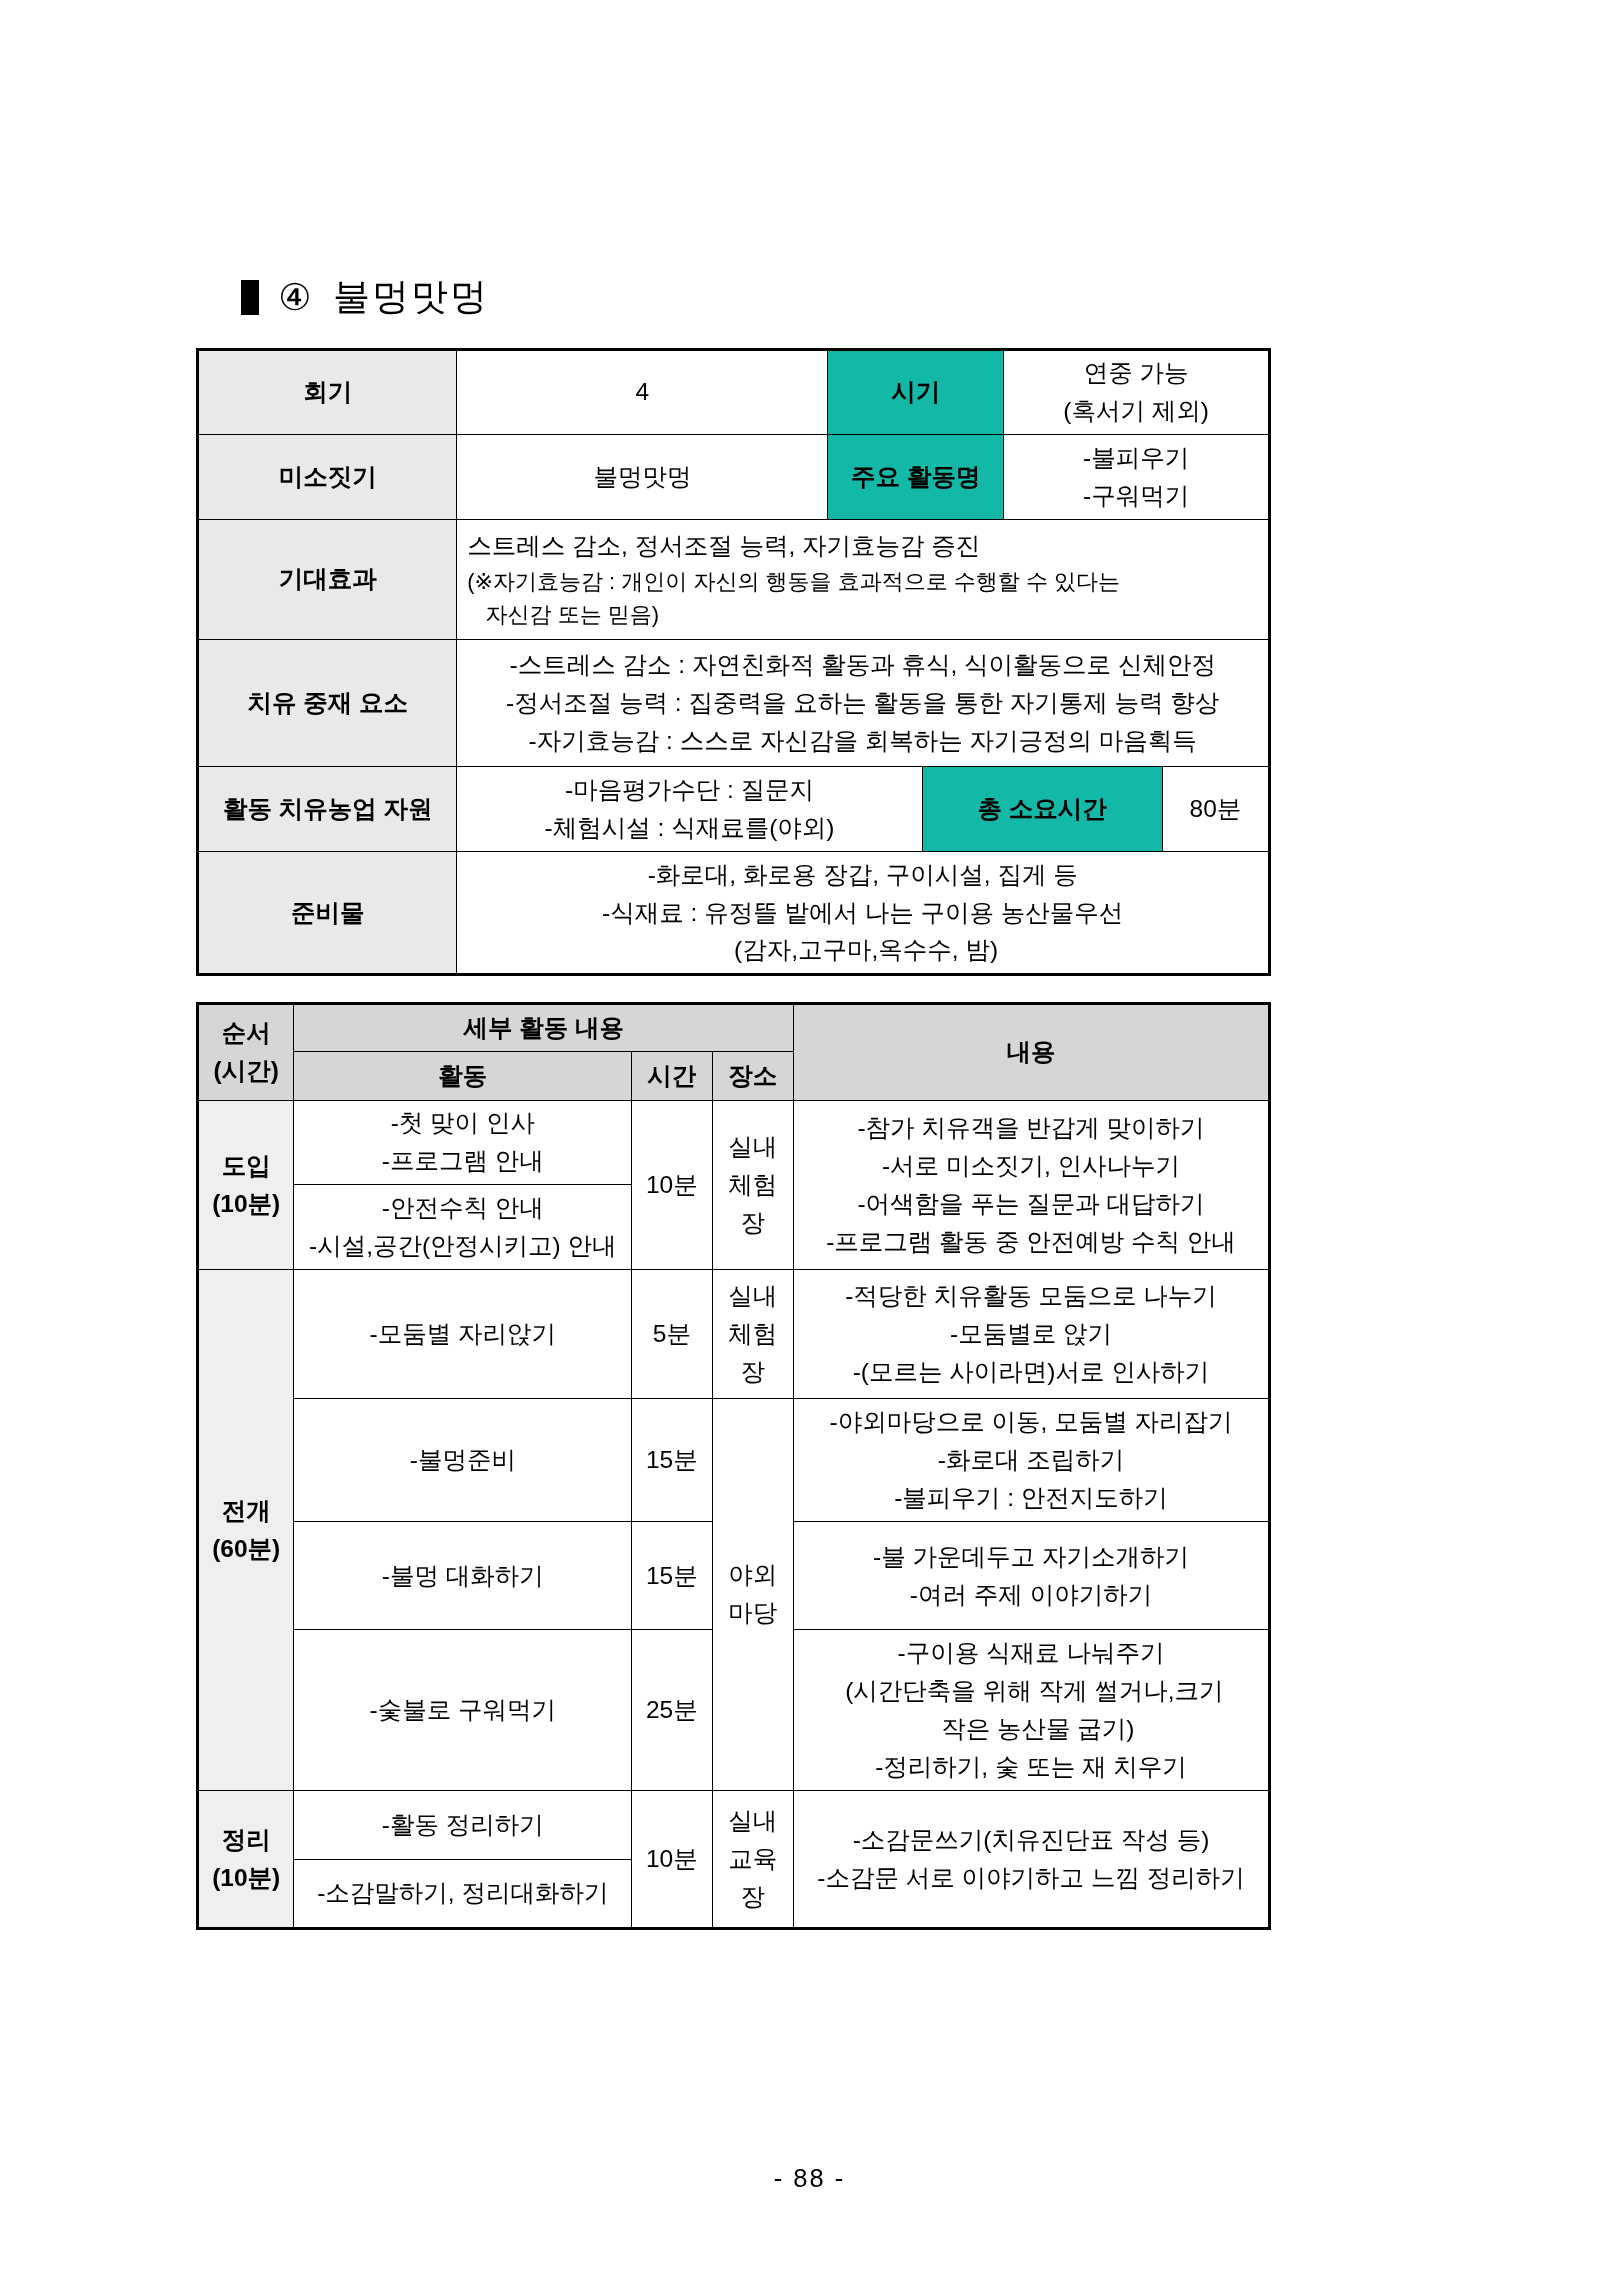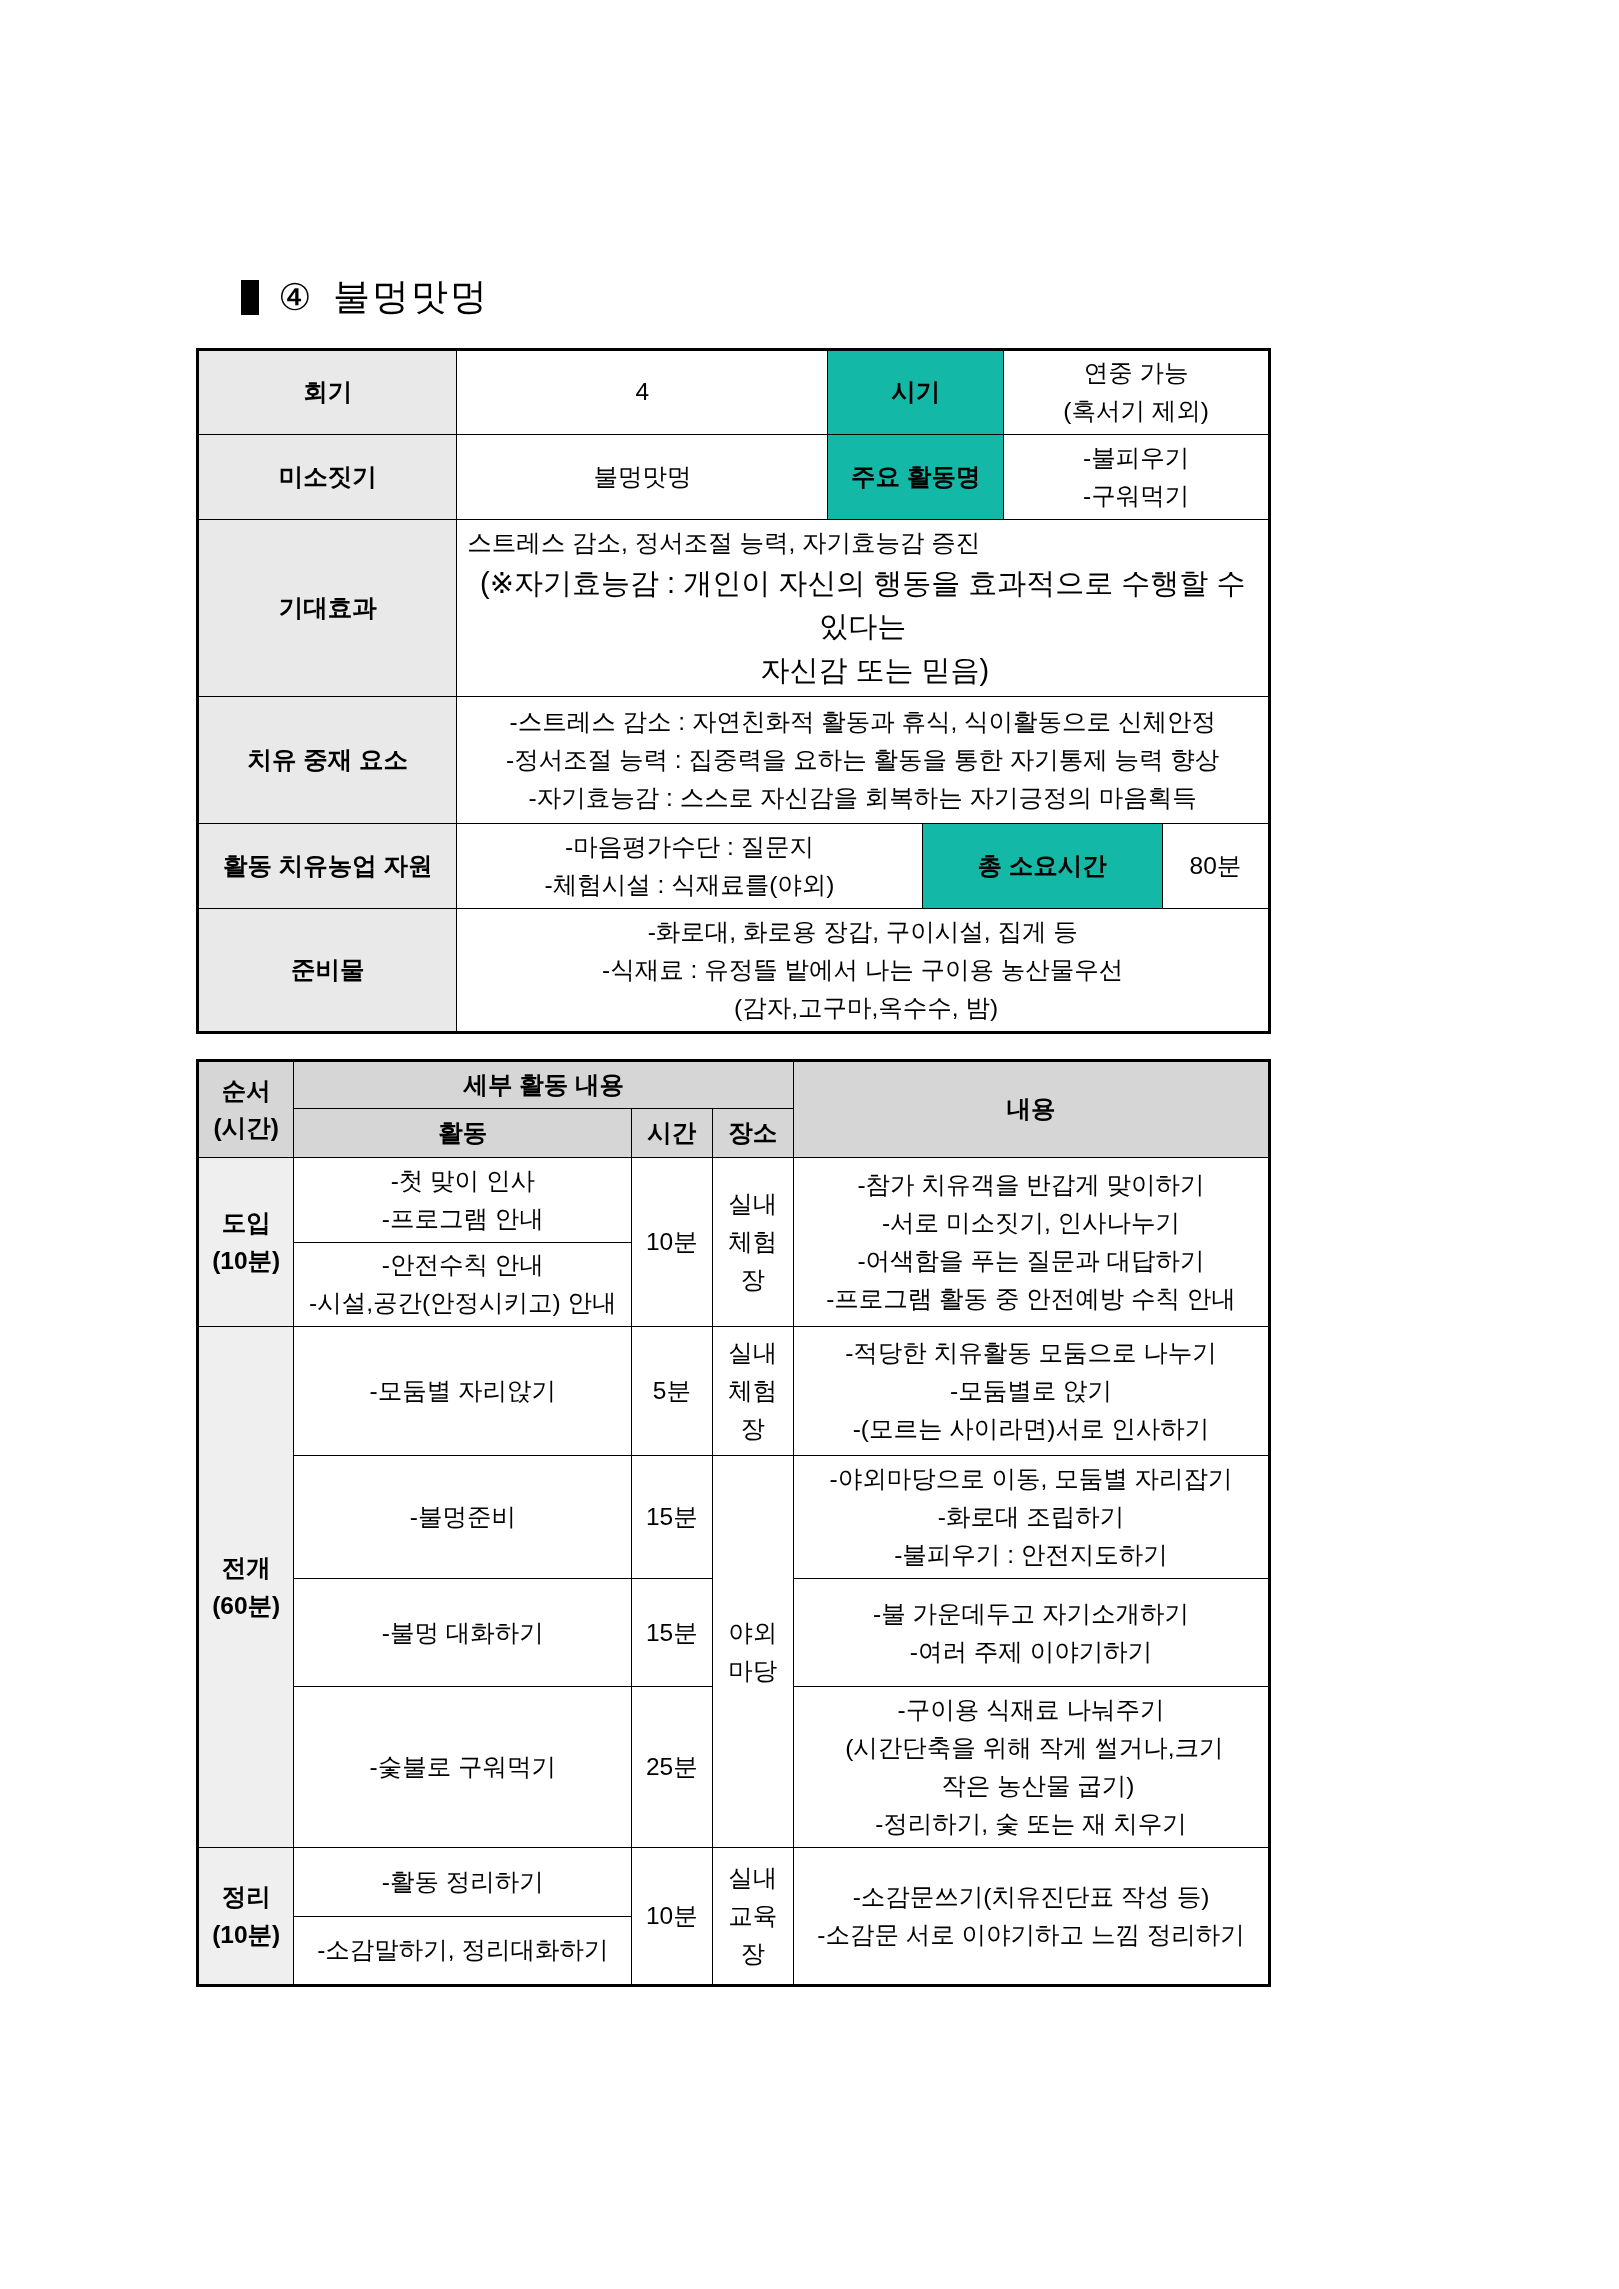--- a/index.html
+++ b/index.html
@@ -34,21 +34,21 @@
     line-height:1.55;
     overflow:hidden;
   }
   .lab   { background:#e9e9e9; font-weight:bold; text-align:center; padding:3.9px 5.9px; }
   .lab2  { background:#14b8a6; font-weight:bold; text-align:center; padding:3.9px 5.9px; }
   .hdr   { background:#d6d6d6; font-weight:bold; text-align:center; }
   .stage { background:#efefef; font-weight:bold; text-align:center; white-space:pre-wrap; padding:3.9px 2px; }
   .ctr   { text-align:center; }
   .ml    { white-space:pre-wrap; text-align:center; }
   .just  { text-align:justify; word-spacing:5.9px; }
-  .note  { font-size:29px; white-space:pre-wrap; line-height:1.5;text-align:center; }
+  .note  { font-size:22px; white-space:pre-wrap; line-height:1.5; }
   .gap   { height:25.5px; }
 
   .page-number {
     position:absolute; left:0; top:2164px; width:100%;
     text-align:center; font-size:25.5px; letter-spacing:2px;
   }
 </style>
 </head>
 <body>
 
@@ -205,14 +205,15 @@
 -소감문 서로 이야기하고 느낌 정리하기</td>
       </tr>
       <tr style="height:69px">
         <td class="ml">-소감말하기, 정리대화하기</td>
       </tr>
     </tbody>
       </table>
 
   </div>
 
+  <div class="page-number">- 88 -</div>
 </div>
 
 
 </body></html>

